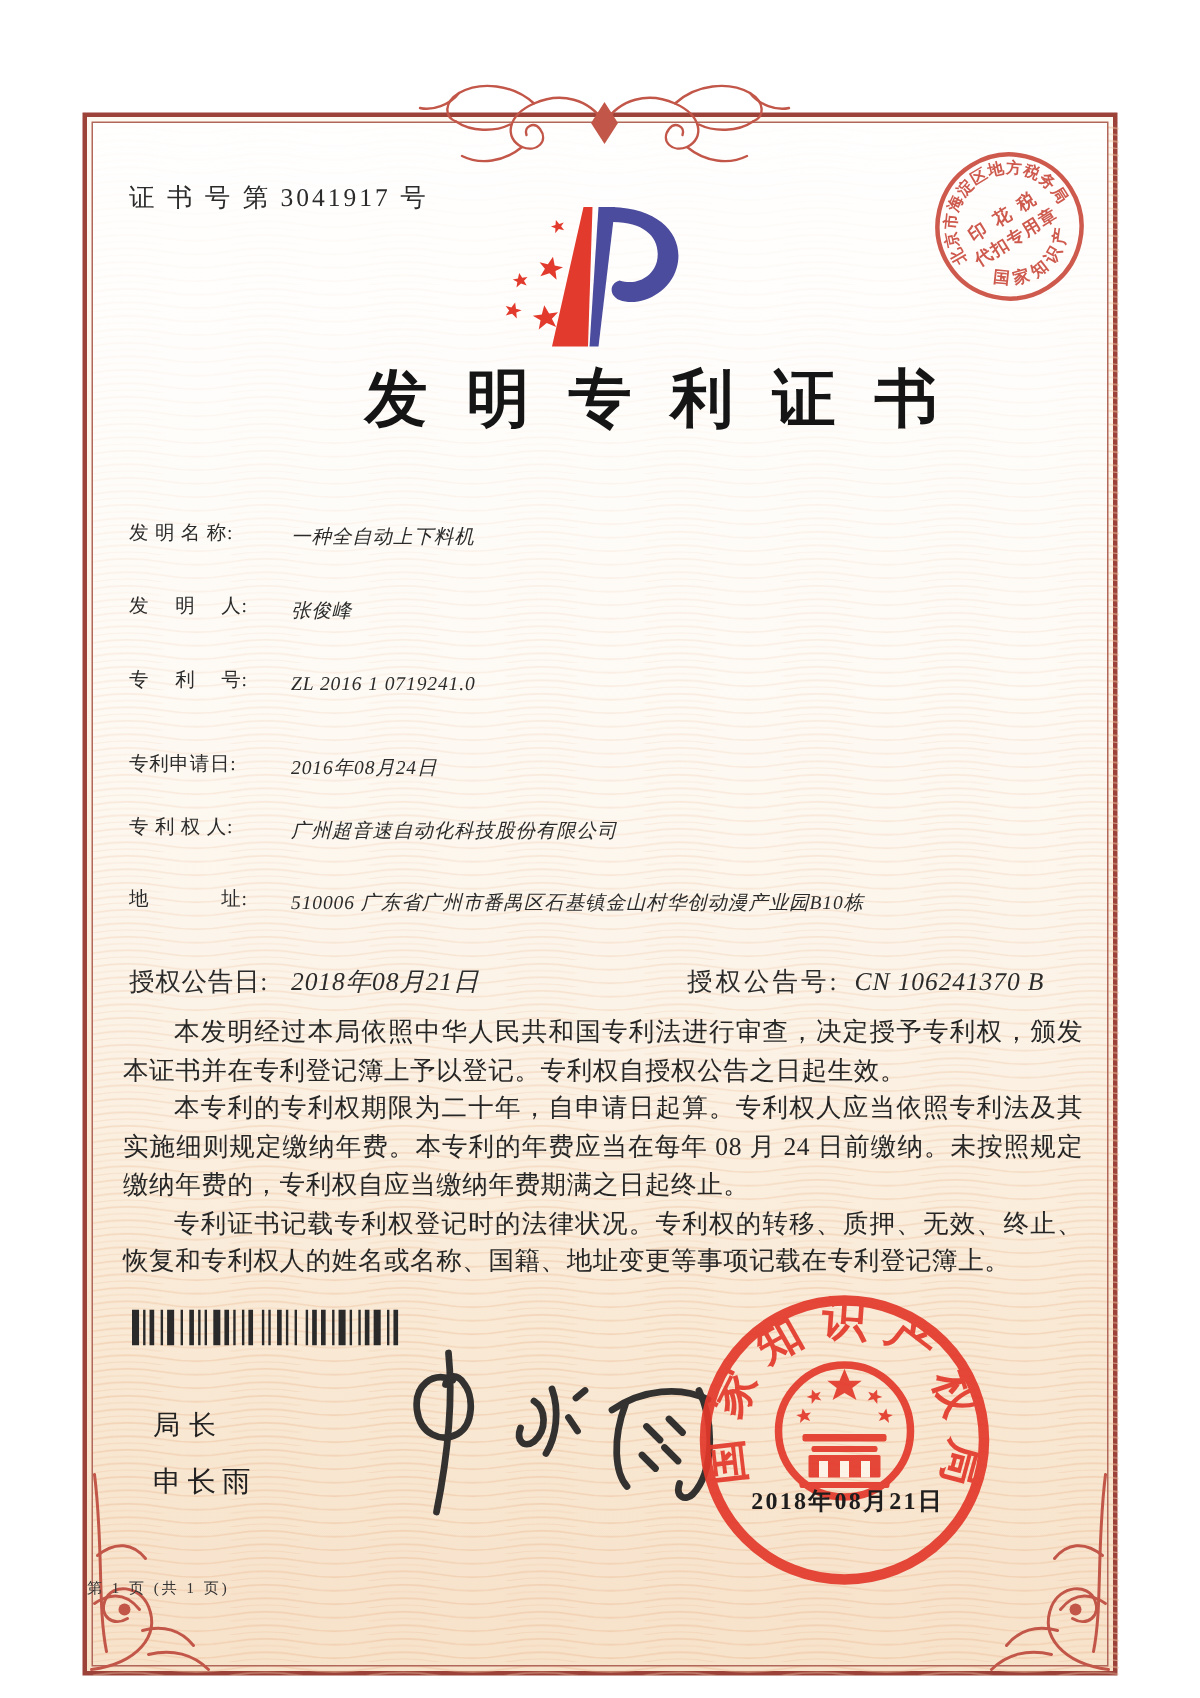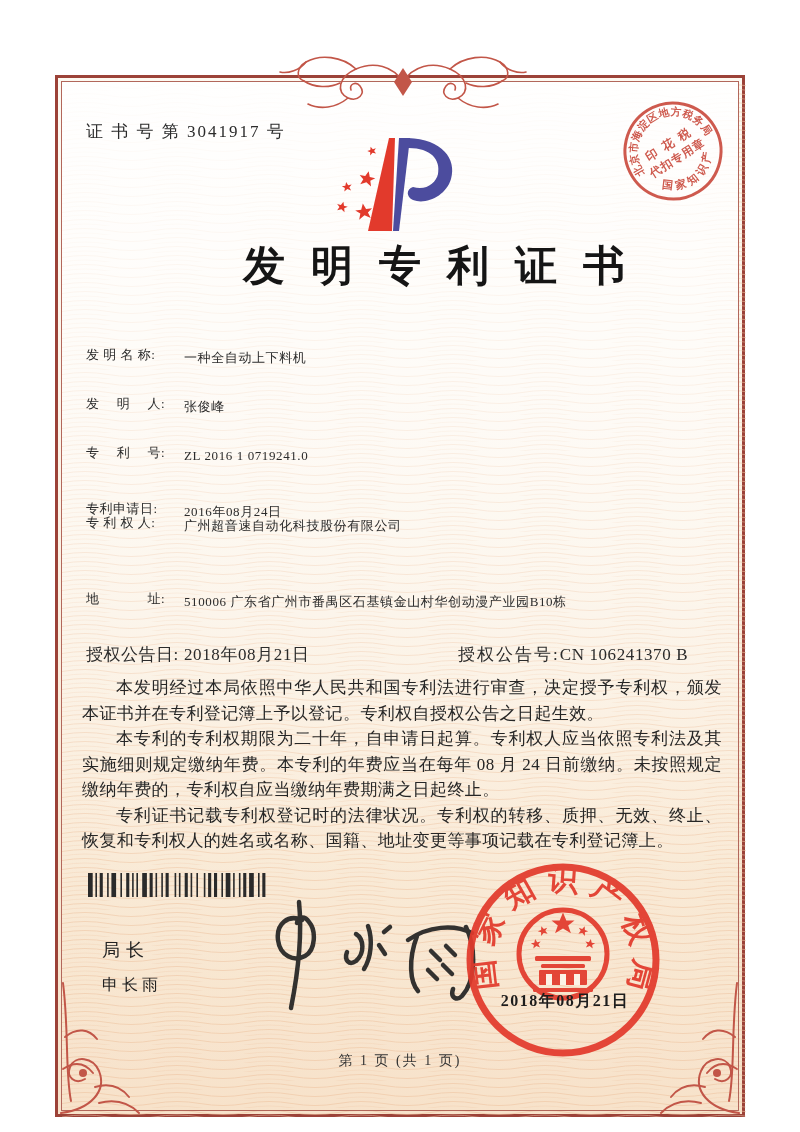--- a/index.html
+++ b/index.html
@@ -29,45 +29,45 @@
     position:absolute; left:28px; top:42px; font-size:17px; letter-spacing:2px; color:#2b2b2b;
   }
   .logo { position:absolute; left:272px; top:52px; width:150px; height:110px; }
   .title {
     position:absolute; left:0; top:160px; width:100%; text-align:center;
     font-size:42px; font-weight:700; color:#151515; letter-spacing:26px; padding-left:26px;margin-left:34px;
   }
   .fields { position:absolute; left:28px; top:0; width:640px; }
   .field-row { position:absolute; left:0; display:flex; font-size:13px; color:#2b2b2b; }
   .field-label { flex:0 0 auto; min-width:98px; letter-spacing:0.5px; white-space:pre; }
-  .field-value { max-width:492px; line-height:23px; letter-spacing:0.6px; }
+  .field-value { margin-left:10px; max-width:492px; line-height:23px; letter-spacing:0.6px;font-style:italic; }
   .grant-pair { position:absolute; display:flex; font-size:17px; color:#2b2b2b; }
 
   .body-text {
     position:absolute; left:24px; top:597px; width:640px;
     font-size:17px; line-height:25.5px; color:#262626; text-align:justify; letter-spacing:0.4px;
   }
   .body-text p { text-indent:2em; margin:0; }
 
   .barcode { position:absolute; left:28px; top:795px; }
 
   .signer-title { position:absolute; left:44px; top:860px; font-size:18px; letter-spacing:6px; color:#222; }
-  .signer-name  { position:absolute; left:44px; top:897px; font-size:16px; letter-spacing:4px; color:#222; }
+  .signer-name  { position:absolute; left:44px; top:897px; font-size:19px; letter-spacing:4px; color:#222; }
   .signature { position:absolute; left:198px; top:818px; width:245px; height:118px; }
 
   .seal { position:absolute; left:403px; top:780px; width:204px; height:204px; }
   .seal-date {
     position:absolute; left:418px; top:913px; width:178px; text-align:center;
     font-size:16px; color:#1d1d1d; letter-spacing:1.5px; font-weight:700;
   }
   .tax-stamp { position:absolute; left:552px; top:10px; width:126px; height:126px; }
 
   .footer {
-    position:absolute; left:0; top:974px; width:100%; text-align:center;
-    font-size:14px; color:#333; letter-spacing:2px;
+    position:absolute; left:0; top:974px; width:100%; 
+    font-size:10px; color:#333; letter-spacing:2px;
   }
 
   .ornament-top { position:absolute; left:218px; top:-30px; width:254px; height:66px; }
   .ornament-bl  { position:absolute; left:-3px;  bottom:-3px; width:92px; height:142px; }
   .ornament-br  { position:absolute; right:-3px; bottom:-3px; width:92px; height:142px; transform:scaleX(-1); }
 </style>
 </head>
 <body>
 
 <div class="page">
@@ -174,21 +174,21 @@
           <span class="field-value">张俊峰</span>
         </div>
         <div class="field-row" style="top:366px">
           <span class="field-label">专　 利　 号:</span>
           <span class="field-value">ZL 2016 1 0719241.0</span>
         </div>
         <div class="field-row" style="top:422px">
           <span class="field-label">专利申请日:</span>
           <span class="field-value">2016年08月24日</span>
         </div>
-        <div class="field-row" style="top:436px">
+        <div class="field-row" style="top:464px">
           <span class="field-label">专 利 权 人:</span>
           <span class="field-value">广州超音速自动化科技股份有限公司</span>
         </div>
         <div class="field-row" style="top:512px">
           <span class="field-label">地　 　　 址:</span>
           <span class="field-value">510006 广东省广州市番禺区石基镇金山村华创动漫产业园B10栋</span>
         </div>
         <div class="grant-pair" style="top:565px; left:0">
           <span class="field-label">授权公告日:</span>
           <span class="field-value">2018年08月21日</span>

